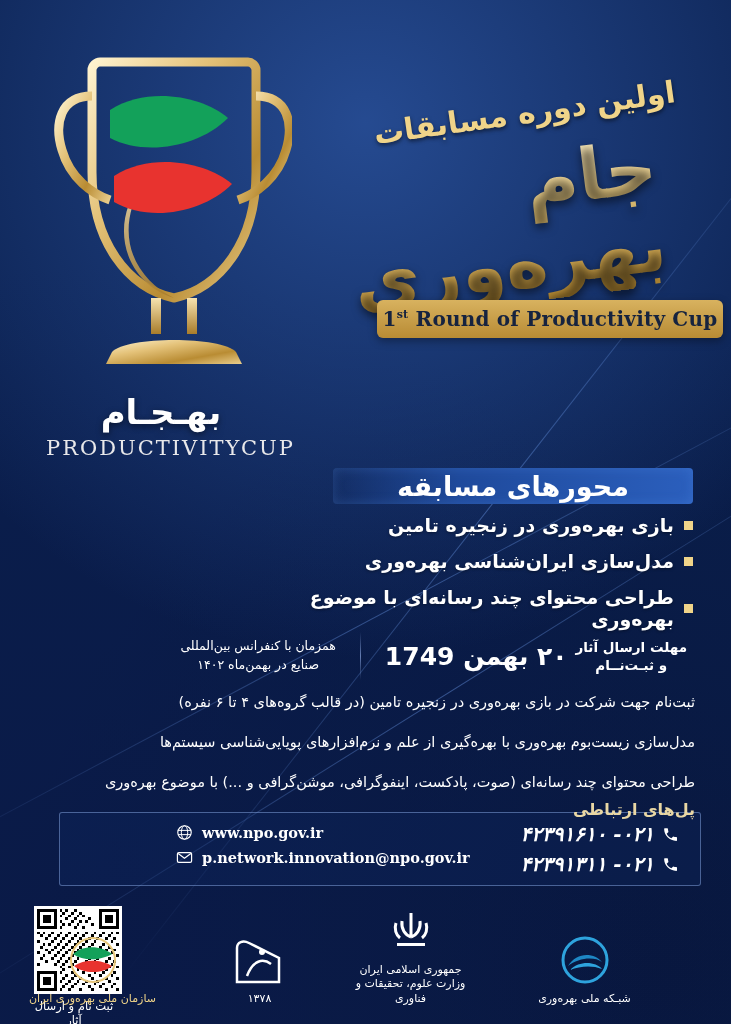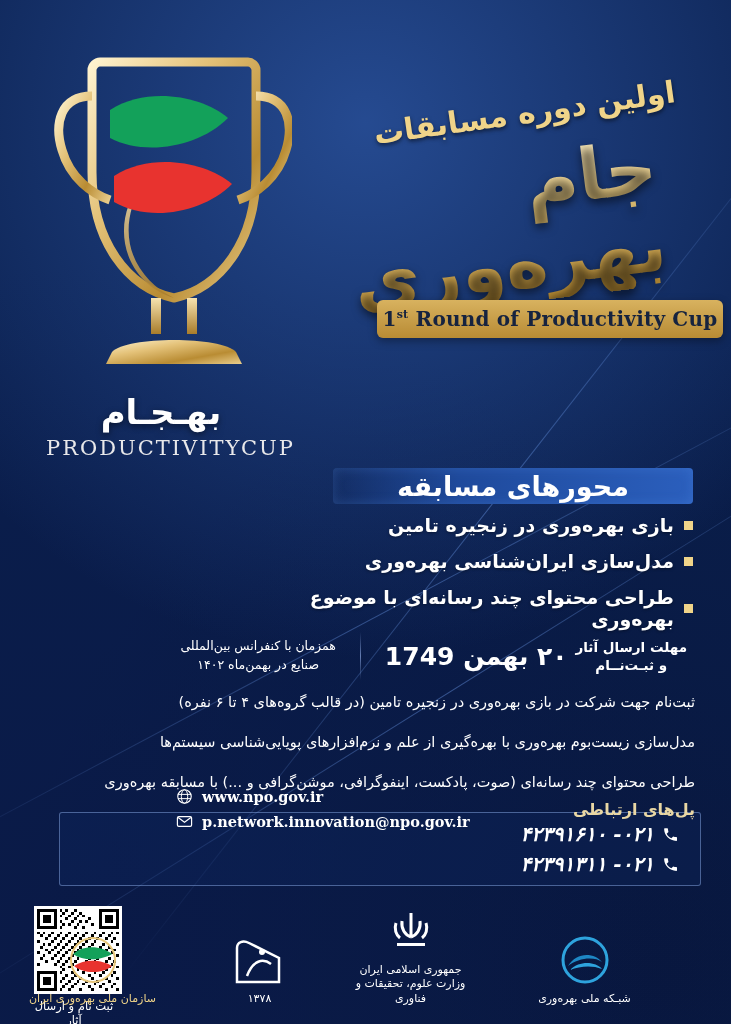--- a/index.html
+++ b/index.html
@@ -271,21 +271,21 @@
   .phone-num {
     font-size: 20px;
     font-weight: bold;
     color: #ffffff;
     letter-spacing: 1px;
     font-style: italic;
   }
   .web-block {
     position: absolute;
     left: 176px;
-    top: 788px;
+    top: 824px;
     direction: ltr;
     text-align: center;
   }
   .web-row {
     display: flex;
     align-items: center;
     gap: 9px;
     margin-bottom: 8px;
   }
   .web-text {
@@ -436,21 +436,21 @@
     <div class="vsep"></div>
     <div class="date-cell">
       <div class="date-note" style="white-space:pre-line;">همزمان با کنفرانس بین‌المللی
 صنایع در بهمن‌ماه ۱۴۰۲</div>
     </div>
   </div>
 
   <div class="desc">
     <p>ثبت‌نام جهت شرکت در بازی بهره‌وری در زنجیره تامین (در قالب گروه‌های ۴ تا ۶ نفره)</p>
     <p>مدل‌سازی زیست‌بوم بهره‌وری با بهره‌گیری از علم و نرم‌افزارهای پویایی‌شناسی سیستم‌ها</p>
-    <p>طراحی محتوای چند رسانه‌ای (صوت، پادکست، اینفوگرافی، موشن‌گرافی و ...) با مسابقه بهره‌وری</p>
+    <p>طراحی محتوای چند رسانه‌ای (صوت، پادکست، اینفوگرافی، موشن‌گرافی و ...) با موضوع بهره‌وری</p>
   </div>
 
   <div class="contact-box"></div>
   <div class="contact-title">پل‌های ارتباطی</div>
 
   <div class="phones">
     <div class="phone-row">
       <span class="mini-icon">
         <svg width="17" height="17" viewBox="0 0 24 24">
             <path fill="#ffffff" d="M6.6 10.8c1.4 2.8 3.8 5.1 6.6 6.6l2.2-2.2c.3-.3.7-.4 1.1-.2 1.2.4 2.4.6 3.7.6.6 0 1 .4 1 1V20c0 .6-.4 1-1 1C10.6 21 3 13.4 3 4c0-.6.4-1 1-1h3.4c.6 0 1 .4 1 1 0 1.3.2 2.5.6 3.7.1.4 0 .8-.2 1.1l-2.2 2z"></path>

